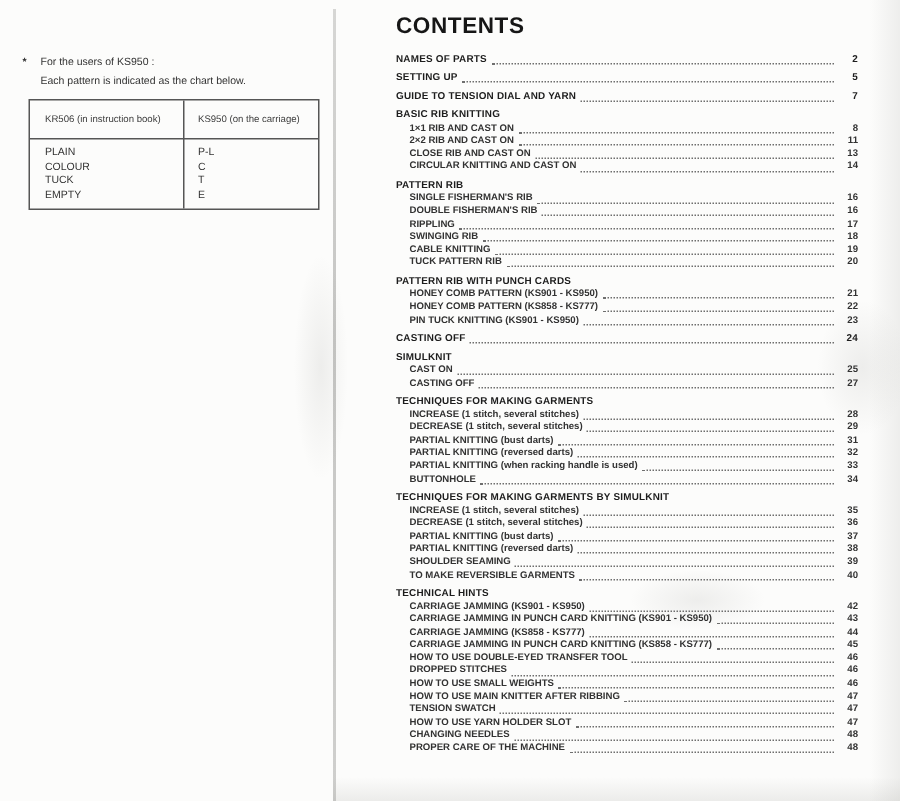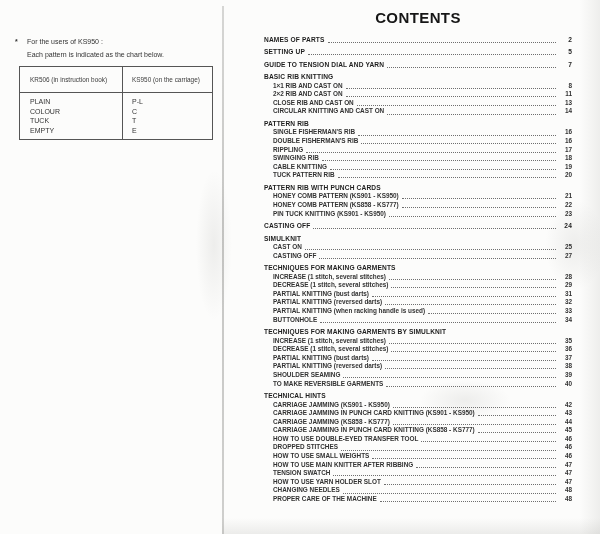--- a/index.html
+++ b/index.html
@@ -35,21 +35,21 @@
   .ptable .hcell { position:absolute; top:0; height:25px; display:flex; align-items:center;
     font-size:6.4px; color:#3c3c3c; }
   .ptable .hcell.c1 { left:10px; width:90px; }
   .ptable .hcell.c2 { left:112px; width:78px; }
   .ptable .bcol { position:absolute; top:30px; font-size:7px; line-height:9.7px; color:#333; }
   .ptable .bcol.c1 { left:10px; }
   .ptable .bcol.c2 { left:112px; }
 
   
   .toc { position:absolute; left:264px; top:7px; width:308px; }
-  .toc-title { text-align:center; font-size:15px; font-weight:bold; letter-spacing:0.4px;
+  .toc-title { font-size:15px; font-weight:bold; letter-spacing:0.4px;
     color:#161616; margin:2px 0 9px 0; }
   .toc-section { margin-top:3px; }
   .toc-row { display:flex; align-items:flex-end; }
   .sec-h { font-size:6.6px; line-height:9.4px; font-weight:bold; color:#1d1d1d; letter-spacing:0.15px; }
   .toc-entry { font-size:6.4px; line-height:8.6px; font-weight:bold; color:#323232; padding-left:9px; }
   .lbl { white-space:nowrap; flex:none; }
   .leader { flex:1; border-bottom:1px dotted #6e6e6e; margin:0 3px 1.5px 3px; min-width:8px; }
   .pg { flex:none; min-width:13px; text-align:right; }
 </style>
 </head>

